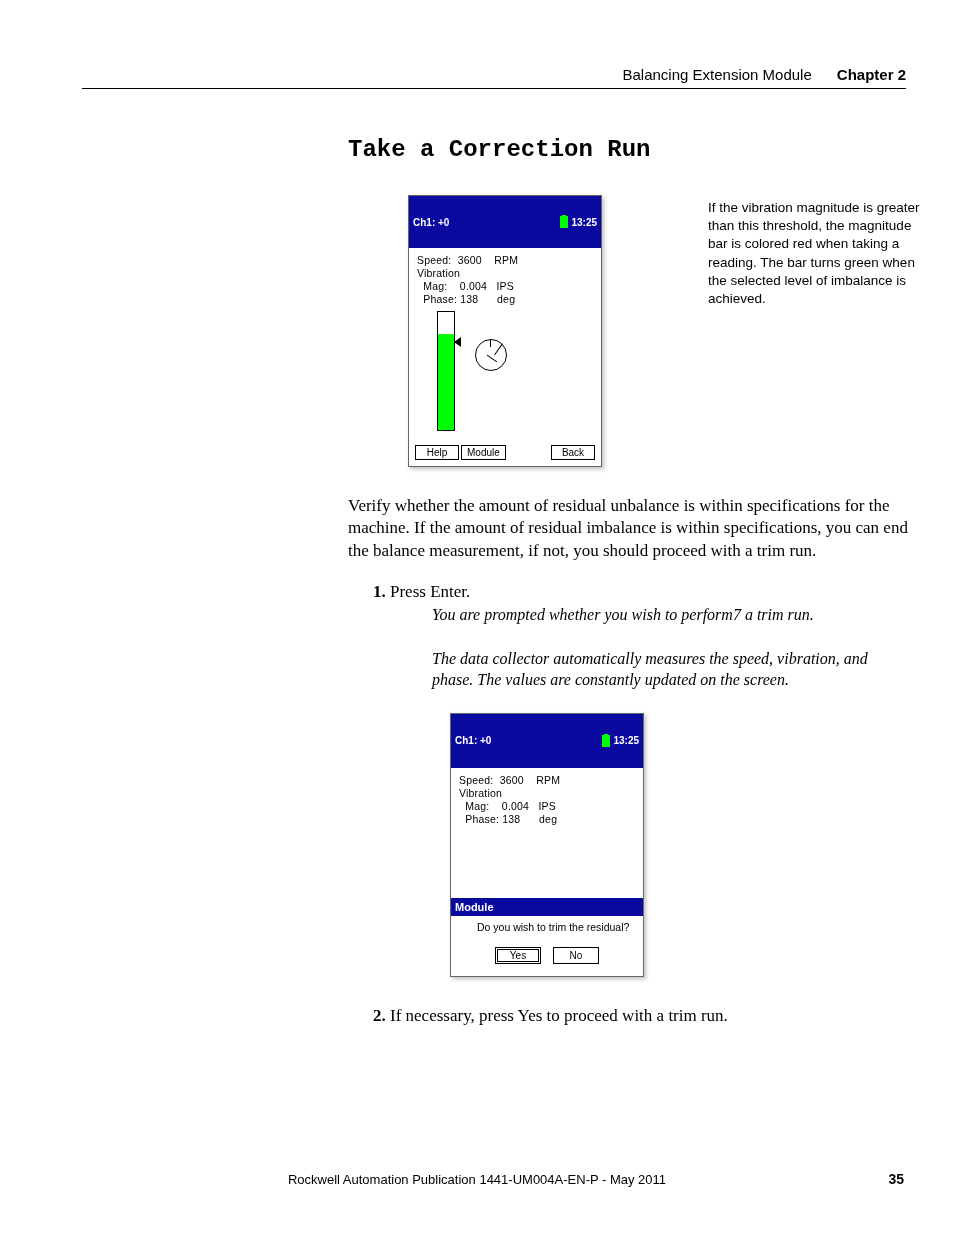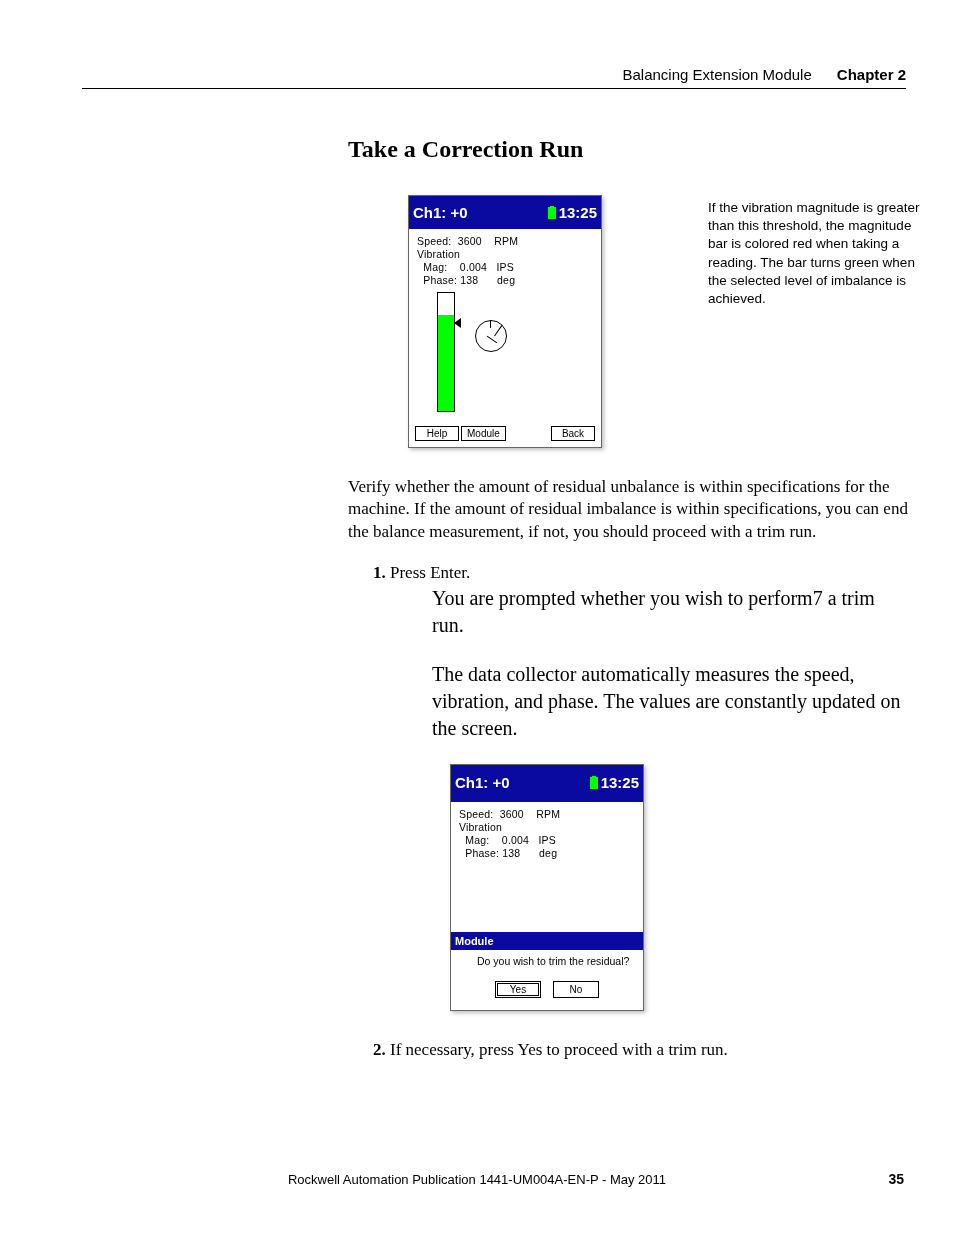--- a/index.html
+++ b/index.html
@@ -29,58 +29,58 @@
   .page-header .bold { font-weight: bold; }
 
   
   .main {
     position: absolute;
     left: 348px;
     top: 136px;
     width: 560px;
   }
   h2.section {
-    font-family: Liberation Serif, serif;
+    font-family: Liberation Mono, monospace;
     font-weight: bold;
     font-size: 24px;
     margin: 0 0 32px 0;
   }
   p.body {
     font-size: 17px;
     line-height: 1.35;
     margin: 0 0 10px 0;
   }
   ol.steps {
     font-size: 17px;
     line-height: 1.35;
     margin: 18px 0 0 0;
     padding-left: 42px;
   }
   ol.steps > li { margin-bottom: 28px; }
   ol.steps > li::marker { font-weight: bold; }
-  .step-inner p { margin: 0 0 22px 42px; font-size:20px; line-height:1.35; }
+  .step-inner p { margin: 0 0 22px 42px; font-size:16px; line-height:1.35;font-style:italic; }
 
   
   .device {
     width: 192px;
     background: #fff;
     border: 1px solid #666;
     box-shadow: 2px 2px 4px rgba(0,0,0,0.25);
     font-family: Arial, Helvetica, sans-serif;
     position: relative;
   }
   .device .titlebar {
     background: #0a0aa0;
     color: #fff;
-    font-size: 15px;
+    font-size: 10px;
     font-weight: bold;
-    padding: 8px 4px;
+    padding: 20px 4px;
     display: flex;
     justify-content: space-between;
-    align-items: flex-start;
+    align-items: flex-end;
   }
   .titlebar .clock { display:flex; align-items:center; gap:3px; }
   .battery {
     width: 6px; height: 10px; border:1px solid #0f0; background:#0f0;
     position:relative;
   }
   .battery::before{
     content:""; position:absolute; top:-2px; left:1px; width:2px; height:1px; border:1px solid #0f0; background:#0f0;
   }
   .device .content {

